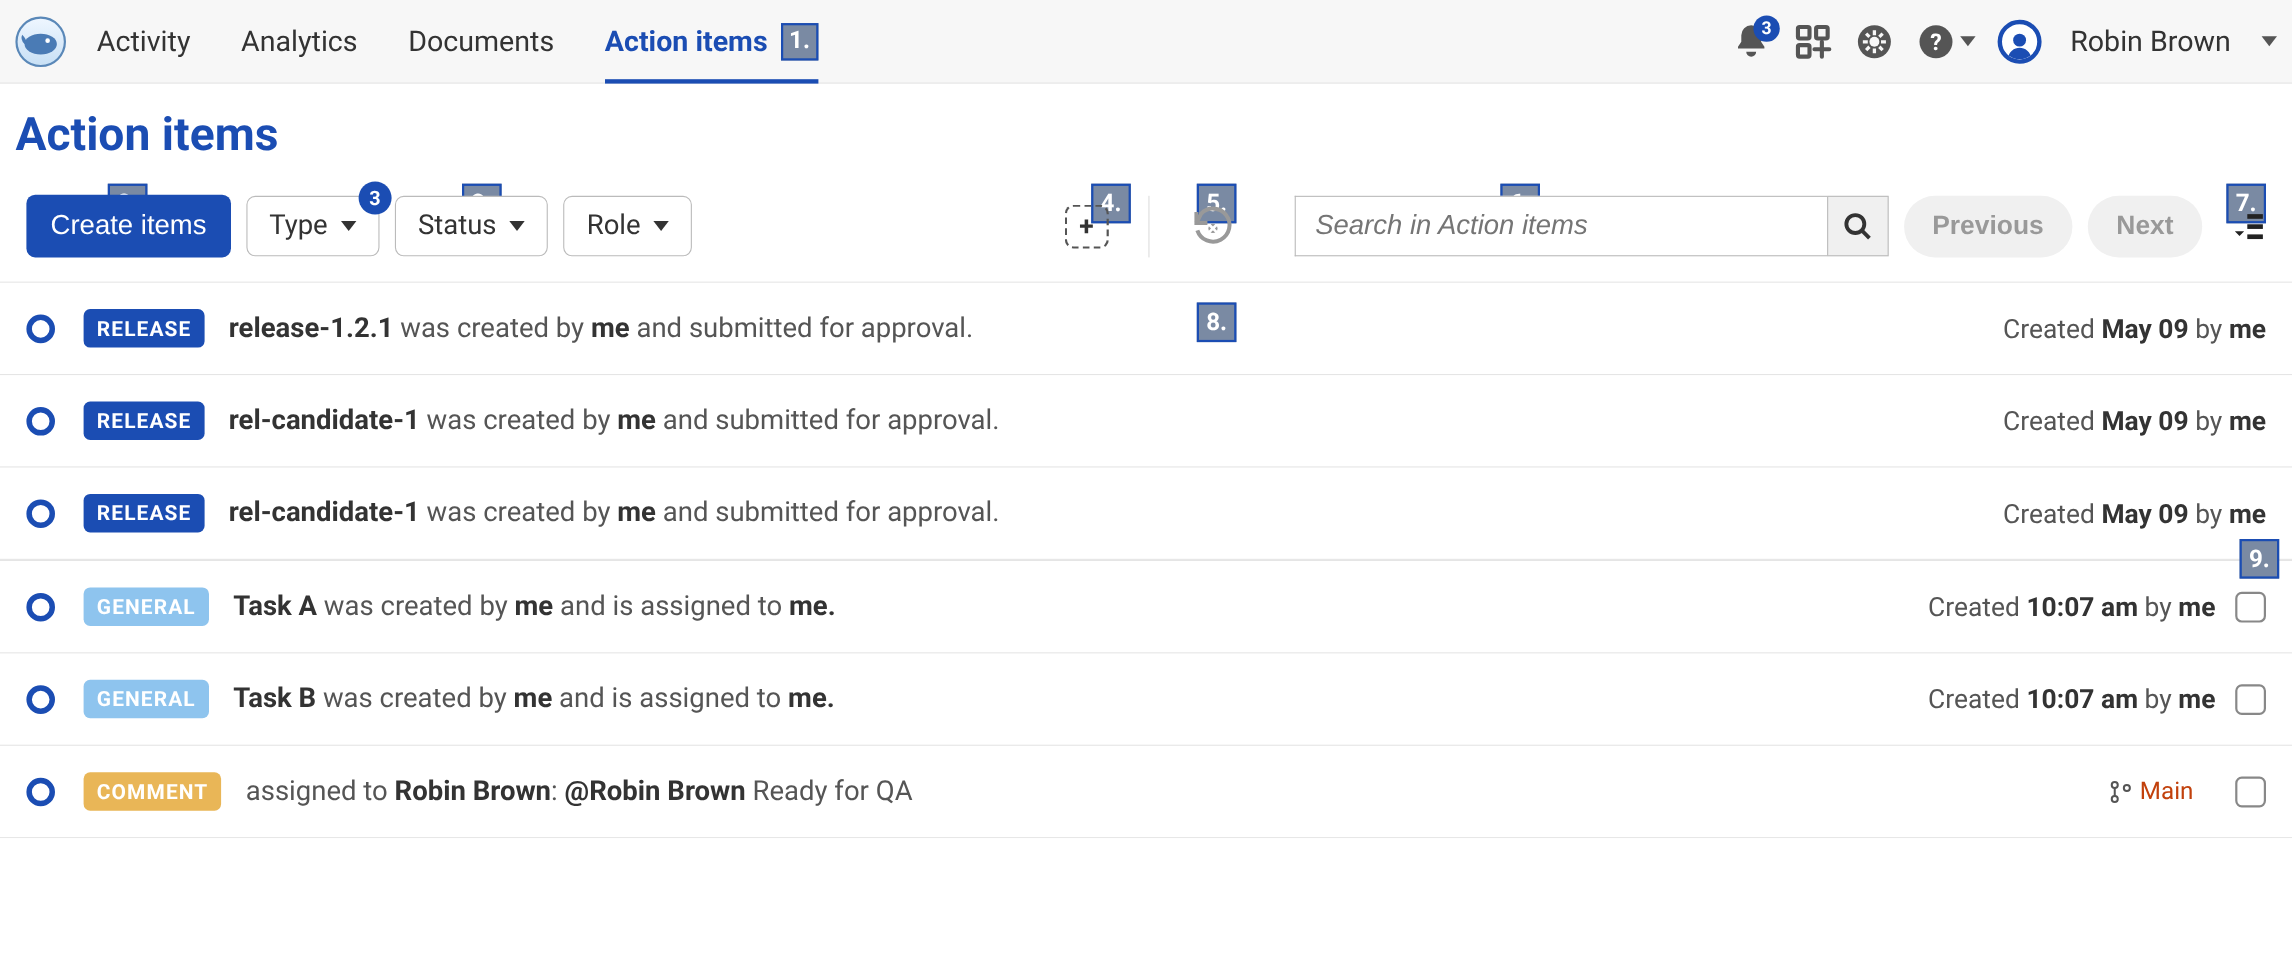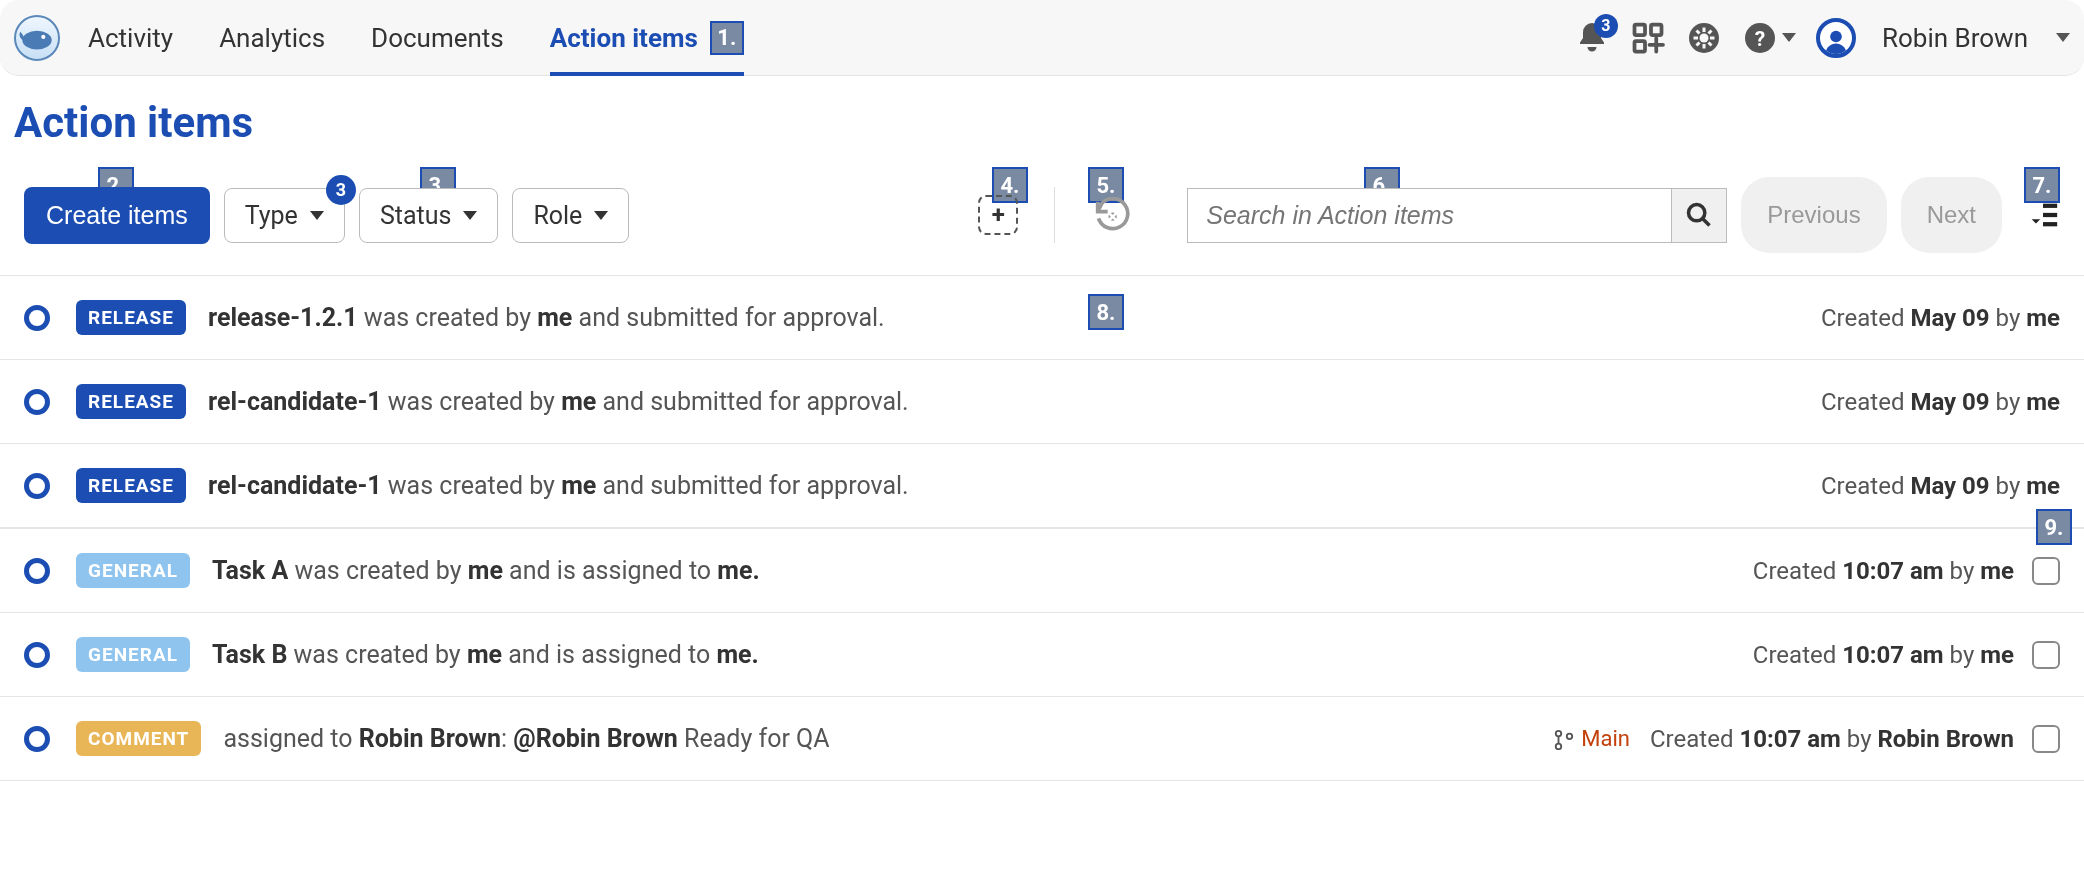--- a/index.html
+++ b/index.html
@@ -9,21 +9,20 @@
     color: #333;
     width: 2084px;
   }
   .topbar {
     display: flex;
     align-items: center;
     height: 76px;
     background: #f7f7f7;
     border-bottom: 1px solid #e5e5e5;
     padding: 0 14px;
-    border-radius: 19px;
   }
   .logo {
     width: 46px; height: 46px;
     border-radius: 50%;
     background: linear-gradient(#eef6ff,#c8e0f5);
     border: 2px solid #5a88b8;
     display: flex; align-items: center; justify-content: center;
     margin-right: 28px;
     overflow: hidden;
   }
@@ -167,22 +166,22 @@
   }
   .search-btn {
     border: 1px solid #bbb;
     background: #f0f0f0;
     width: 56px; display:flex;align-items:center;justify-content:center;
     cursor:pointer;
   }
   .search-btn svg{width:28px;height:28px;}
   .nav-btn {
     border:none; background:#f0f0f0; color:#999;
-    font-size: 24px; padding: 24px 26px;
-    border-radius: 28px; margin-left: 14px;
+    font-size: 24px; padding: 14px 26px;
+    border-radius: 28px; margin-left: 14px; font-weight: bold;
   }
   .sort-ic { margin-left: 24px; width:34px;height:34px; cursor:pointer; }
   .sort-ic svg{width:100%;height:100%;}
 
   .hints-row {
     position: relative;
     height: 0;
   }
 
   
@@ -414,18 +413,15 @@
       <span class="desc">assigned to <b>Robin Brown</b>:   <b>@Robin Brown</b> Ready for QA</span>
       <div class="row-spacer"></div>
       <span class="branch-ic"><svg viewBox="0 0 24 24" fill="none" stroke="#555" stroke-width="2">
           <circle cx="6" cy="5" r="3"></circle>
           <circle cx="6" cy="19" r="3"></circle>
           <circle cx="18" cy="8" r="3"></circle>
           <path d="M6 8v8M18 11c0 5-12 2-12 8" opacity="0"></path>
           <path d="M6 8v8"></path>
         </svg></span>
       <span style="color: #c2410c; font-size: 22px; margin-right: 20px; margin-left: 6px;">Main</span>
-      <span class="meta">
-        <span>Created <b>10:07 am</b> by <b>Robin Brown</b></span>
-      </span>
       <div class="checkbox"></div>
     </div>
   </div>
 
 </body></html>

